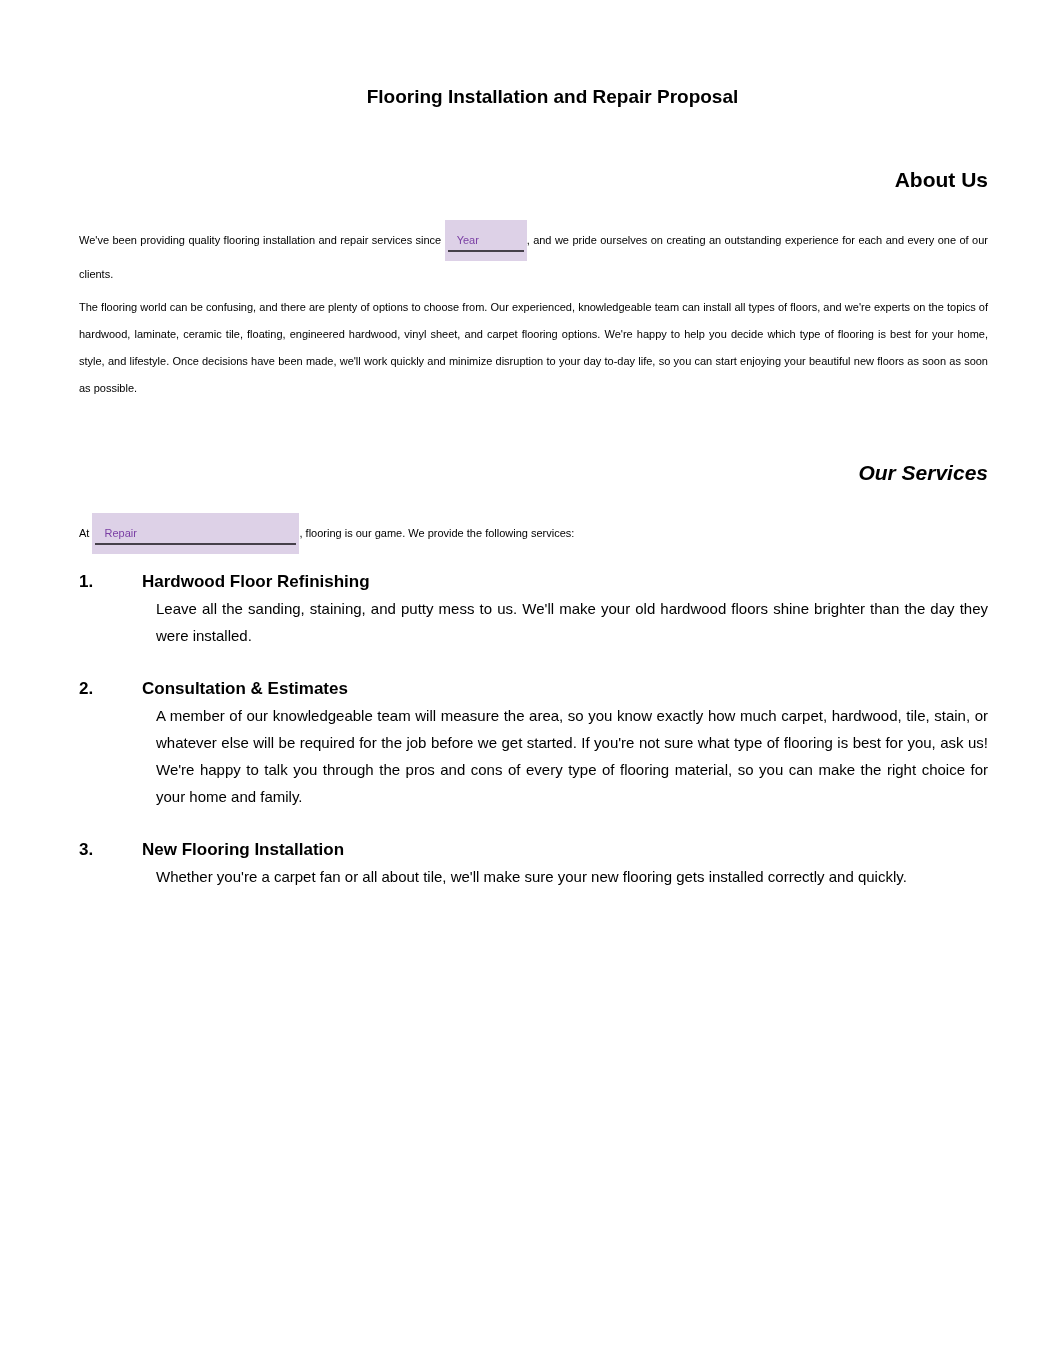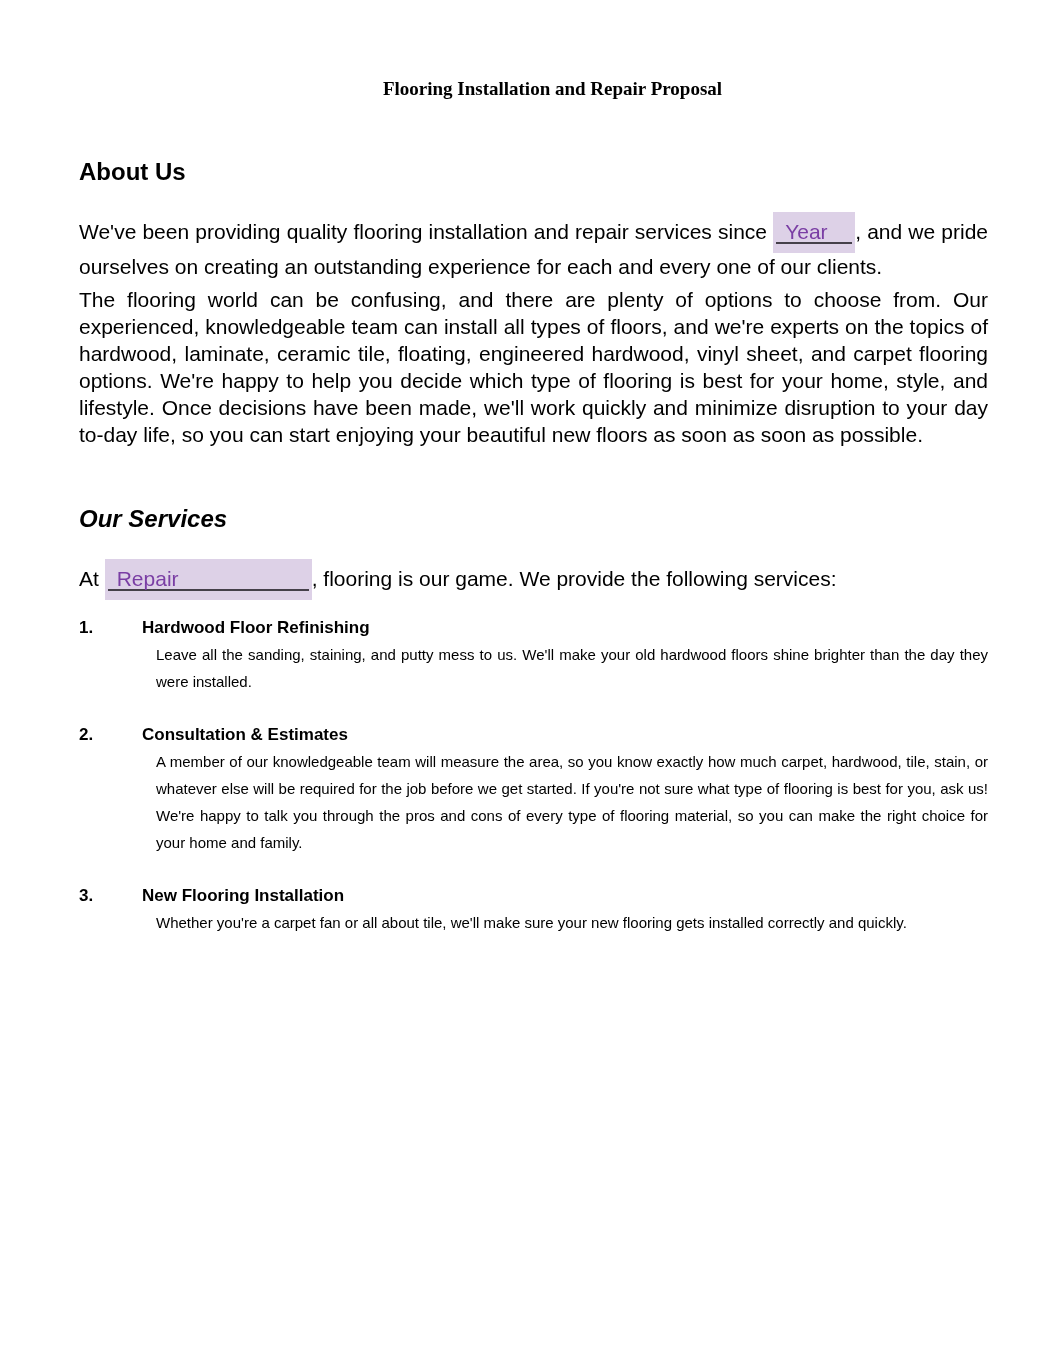--- a/index.html
+++ b/index.html
@@ -12,43 +12,43 @@
     overflow: hidden;
     background: var(--page-bg, #ffffff);
     color: var(--text-color, #000000);
     font-family: "Liberation Sans", "DejaVu Sans", sans-serif;
   }
   .page {
     padding: 75px 0 0 79px;
     width: 909px;
   }
   .doc-title {
-    margin: 0;
+    margin: 8px;
     padding-left: 38px;
     font-size: 19px;
     font-weight: bold;
     line-height: 27px;
     text-align: center;
-    font-family: Liberation Serif, serif;
   }
   .sec-heading {
     margin: 0;
-    font-size: 24px;
+    font-size: 21px;
     font-weight: bold;
     line-height: 27px;
+    text-align: right;
   }
   #about-heading   { margin-top: 56px; }
   #about-p1        { margin-top: 27px; }
   #about-p2        { margin-top: 6px; }
   #about-p3        { margin-top: 24px; }
   #services-heading{ margin-top: 57px; font-style: italic; }
   #services-intro  { margin-top: 27px; }
   .body-text {
     margin: 0;
-    font-size: 21px;
+    font-size: 11px;
     line-height: 27px;
   }
   .just { text-align: justify; }
 
   
   .ph {
     background: var(--highlight-bg, #ddd1e7);
     display: inline-block;
     padding: 10px 3px 9px 3px;
     line-height: 20px;

